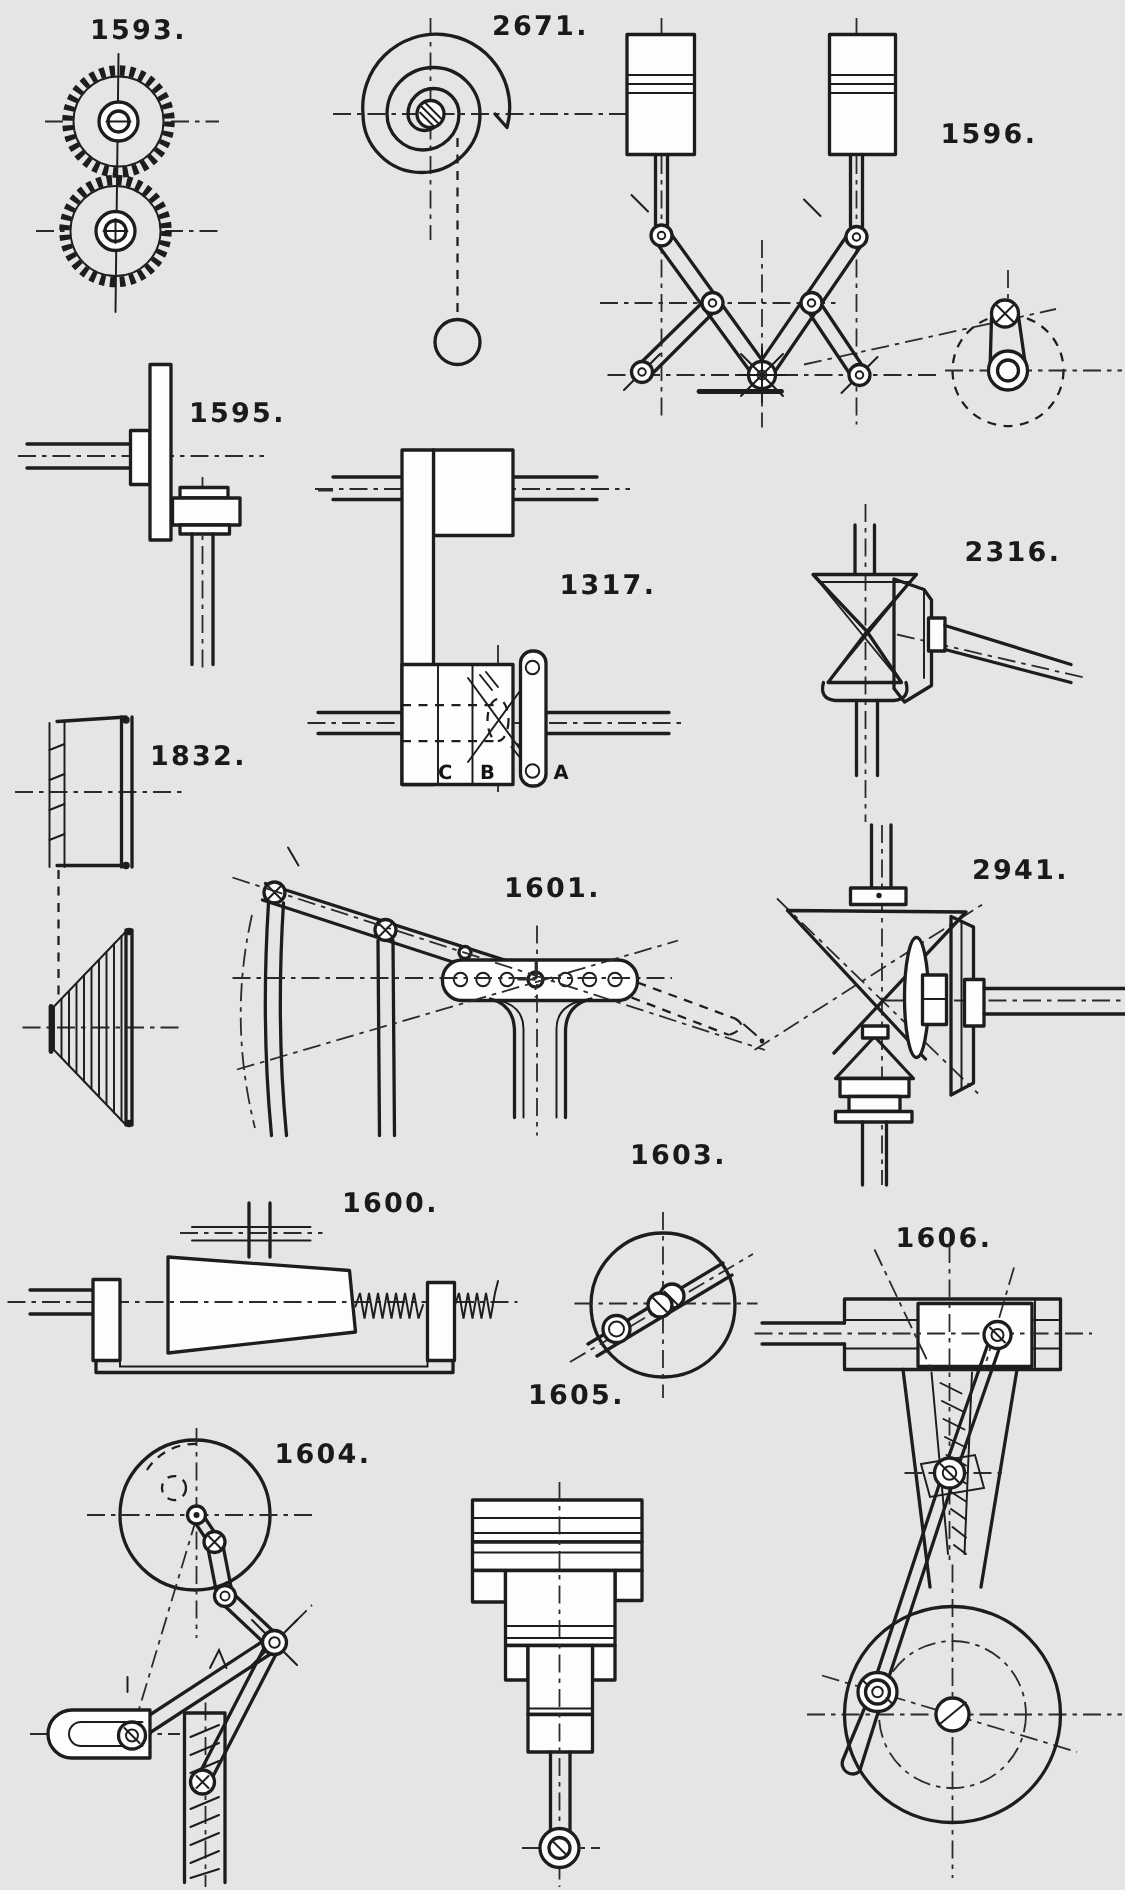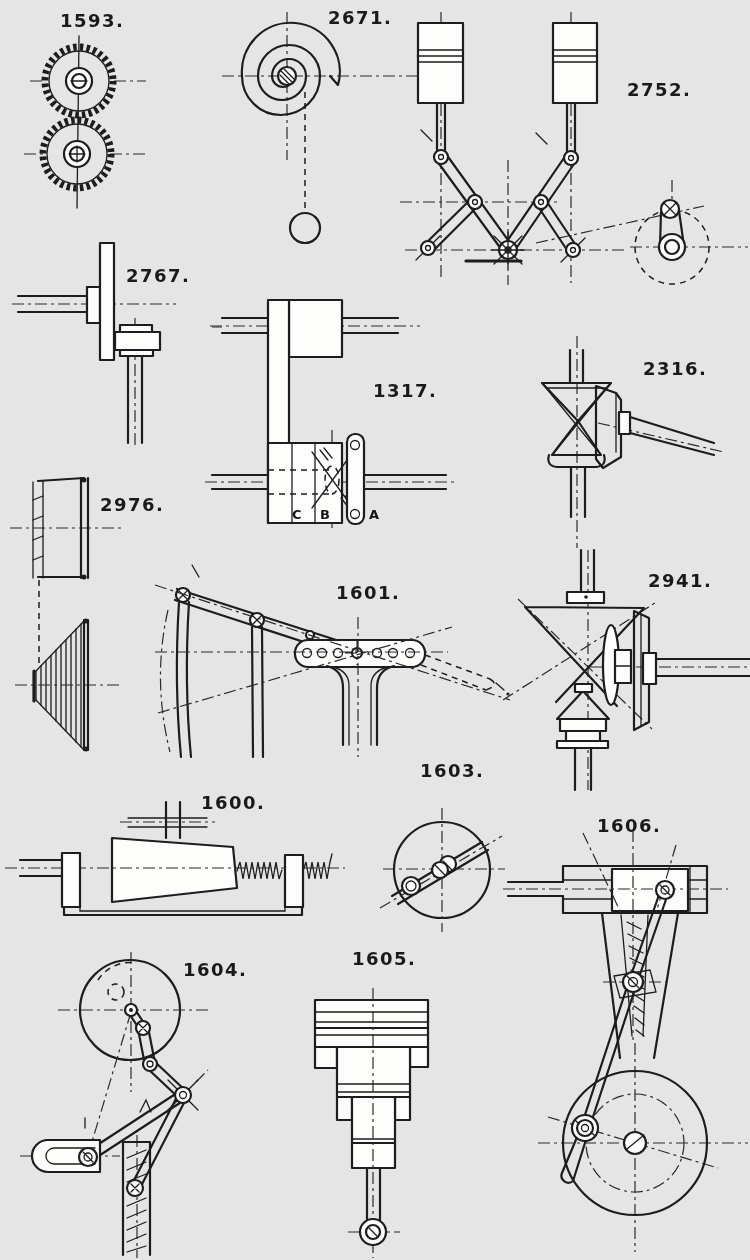--- a/index.html
+++ b/index.html
@@ -18,31 +18,31 @@
   .ink{fill:#1d1d1d;stroke:none}
   text.part{font:700 13px "DejaVu Sans",sans-serif;fill:#141414}
 </style>
 </head>
 <body>
 
 <div id="page">
 
   <div class="fig-label" style="left:60px;top:10px">1593.</div>
   <div class="fig-label" style="left:328px;top:7px">2671.</div>
-  <div class="fig-label" style="left:126px;top:265px">2767.</div>
-  <div class="fig-label" style="left:627px;top:79px">2752.</div>
+  <div class="fig-label" style="left:126px;top:265px">1595.</div>
+  <div class="fig-label" style="left:627px;top:79px">1596.</div>
   <div class="fig-label" style="left:373px;top:380px">1317.</div>
   <div class="fig-label" style="left:643px;top:358px">2316.</div>
   <div class="fig-label" style="left:648px;top:570px">2941.</div>
-  <div class="fig-label" style="left:201px;top:792px">1600.</div>
+  <div class="fig-label" style="left:228px;top:792px">1600.</div>
   <div class="fig-label" style="left:336px;top:582px">1601.</div>
-  <div class="fig-label" style="left:100px;top:494px">2976.</div>
+  <div class="fig-label" style="left:100px;top:494px">1832.</div>
   <div class="fig-label" style="left:420px;top:760px">1603.</div>
   <div class="fig-label" style="left:183px;top:959px">1604.</div>
-  <div class="fig-label" style="left:352px;top:948px">1605.</div>
+  <div class="fig-label" style="left:352px;top:920px">1605.</div>
   <div class="fig-label" style="left:597px;top:815px">1606.</div>
 
   <svg style="left:10px;top:5px" width="150" height="215" viewBox="10 5 150 215">
     <line class="kt" x1="79" y1="36" x2="77" y2="208"></line>
     <path class="cl" d="M30 81 H44 M114 81 H146 M24 154 H44 M110 154 H147"></path>
     <circle class="teeth" cx="79" cy="81" r="34"></circle>
     <circle class="kt" cx="79" cy="81" r="30"></circle>
     <circle class="wf" cx="79" cy="81" r="13"></circle>
     <circle class="k" cx="79" cy="81" r="7"></circle>
     <line class="kt" x1="71" y1="81" x2="87" y2="81"></line>

